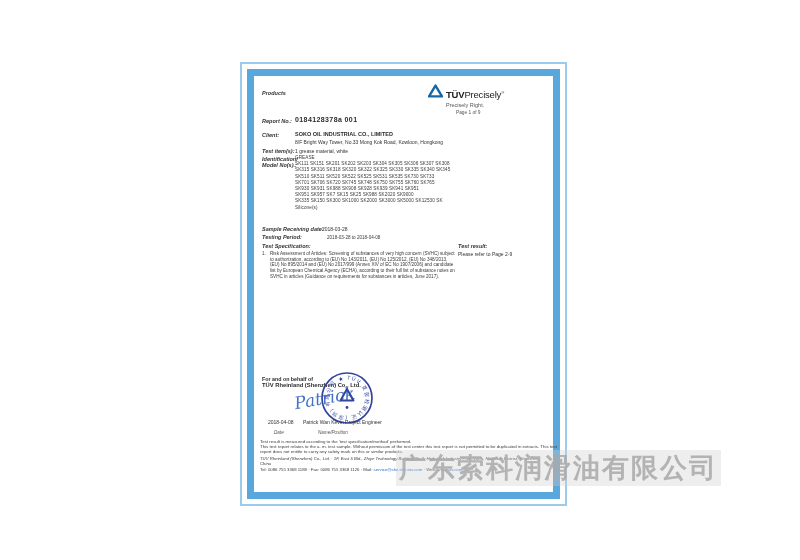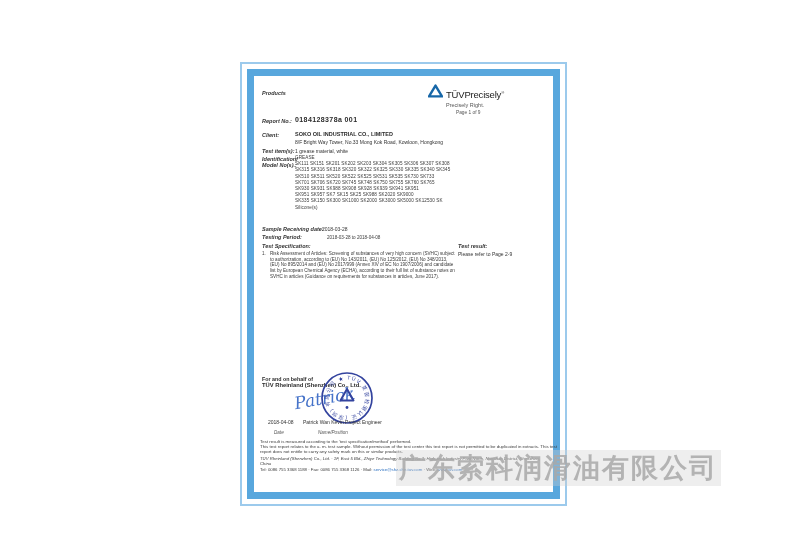--- a/index.html
+++ b/index.html
@@ -10,21 +10,21 @@
                border:2px solid #9ccaec;background:#ffffff;box-sizing:border-box;}
   .frame-inner{position:absolute;left:247px;top:69px;width:313px;height:430px;
                border:7px solid #58a7dd;background:#ffffff;box-sizing:border-box;}
   .abs{position:absolute;}
   .lbl{font-size:5.5px;font-weight:bold;font-style:italic;color:#333;}
   .val{font-size:5px;color:#333;}
   .small{font-size:4.6px;color:#3a3a3a;}
   .bold{font-weight:bold;}
   .brand-row{display:flex;align-items:flex-start;gap:3px;}
   .brand-text{font-size:9.5px;color:#222;letter-spacing:-0.2px;}
-  .brand-text b{font-weight:normal;}
+  .brand-text b{font-weight:bold;}
   .tagline{font-size:5.5px;color:#555;}
   .modelblock div{font-size:4.6px;line-height:6.2px;color:#3a3a3a;letter-spacing:0.1px;}
   .spec-text{font-size:4.6px;line-height:5.7px;color:#3a3a3a;width:186px;}
   .signature{font-family:"DejaVu Serif",serif;font-style:italic;font-size:17px;
              color:#4673c9;transform:rotate(-10deg);}
   .footer{width:300px;}
   .footer .disc{font-size:4.4px;line-height:5.1px;color:#3c3c3c;}
   .footer .addr{font-size:4.3px;line-height:5px;font-style:italic;color:#3c3c3c;margin-top:1.5px;width:280px;}
   .footer .contact{font-size:4.3px;color:#3c3c3c;margin-top:1.5px;}
   .link{color:#2a6fc0;}

